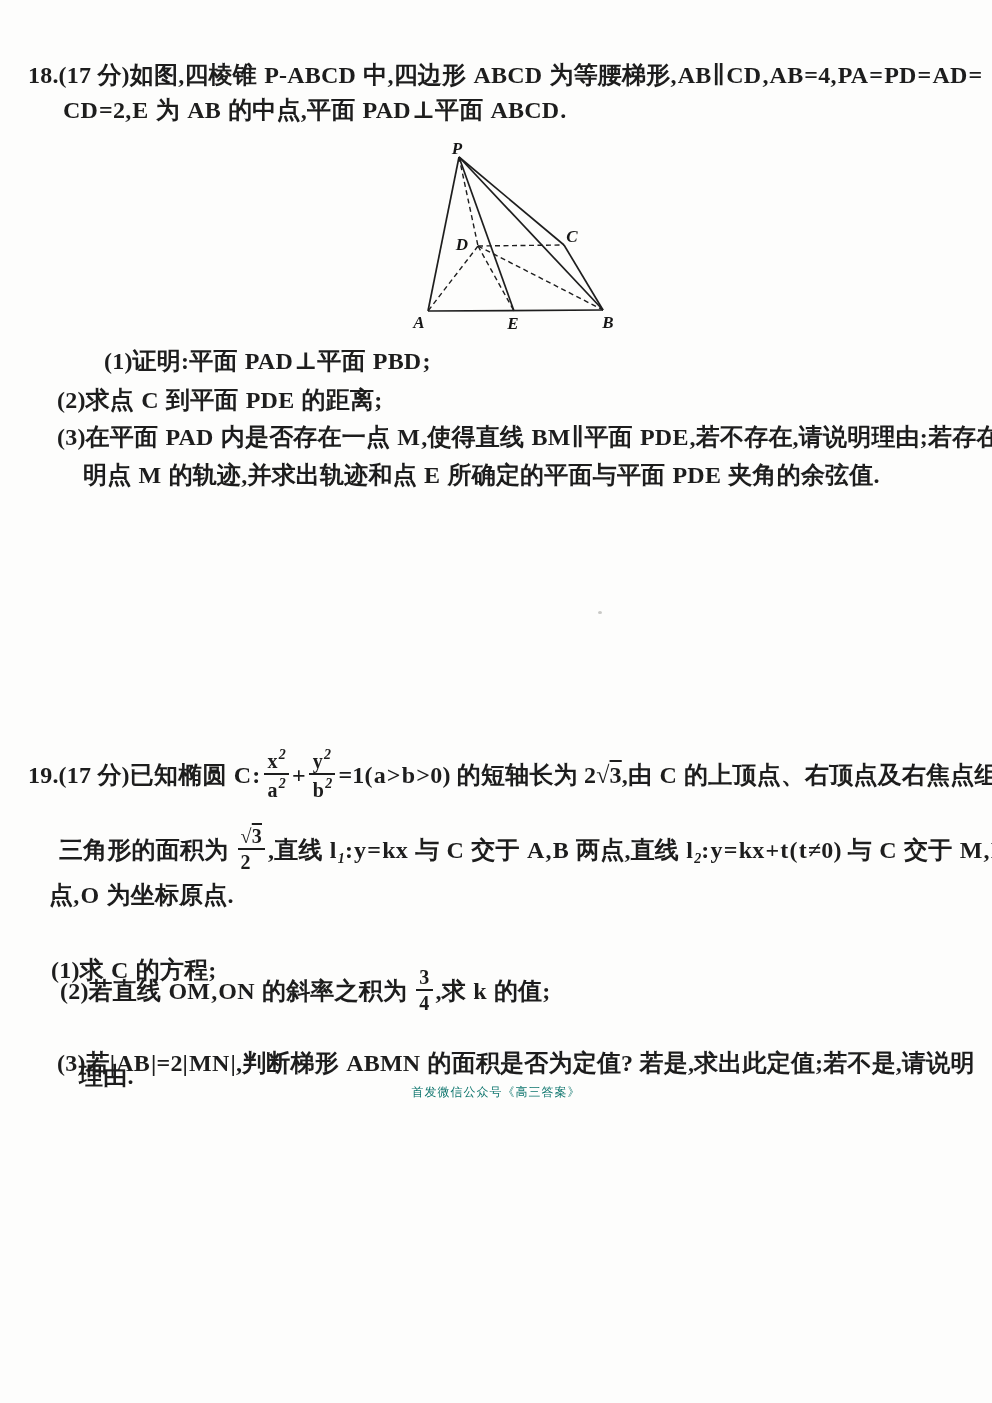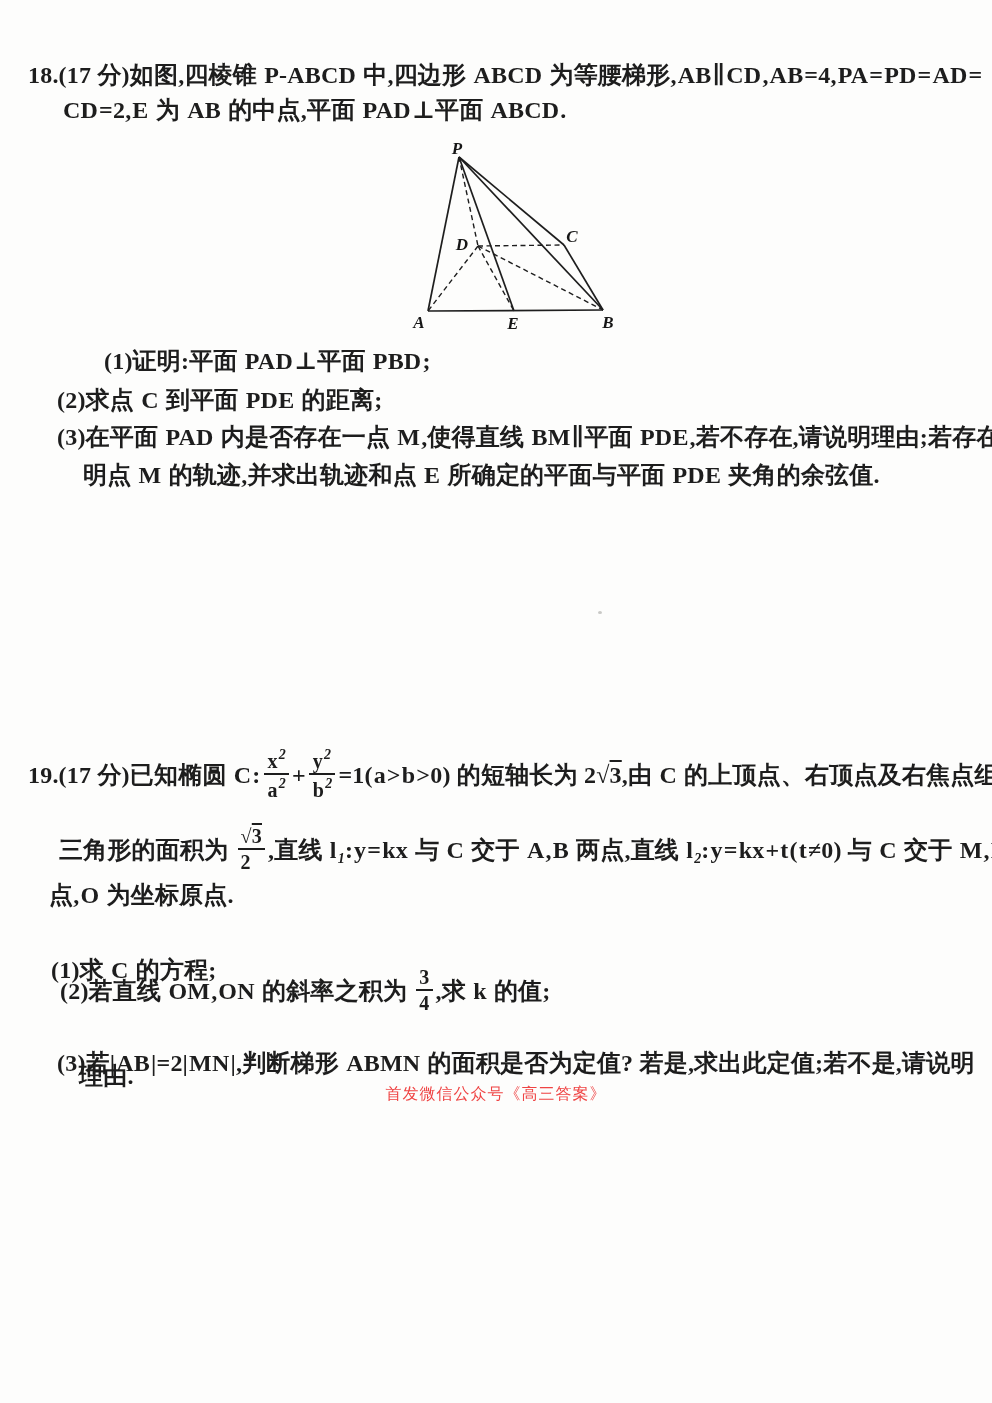--- a/index.html
+++ b/index.html
@@ -46,23 +46,23 @@
     font-size:17px;
     text-anchor:middle;
     fill:#161616;
   }
   .footer-line {
     position:absolute;
     top:1084px;
     left:0;
     width:992px;
     text-align:center;
-    font-size:16px;
+    font-size:12px;
     letter-spacing:1px;
-    color:#ef4444;
+    color:#0f766e;
     font-weight:normal;
   }
   .dot {
     position:absolute;
     left:598px; top:611px;
     width:4px; height:3px;
     background:#c9c9c6;
     border-radius:50%;
   }
 </style>

